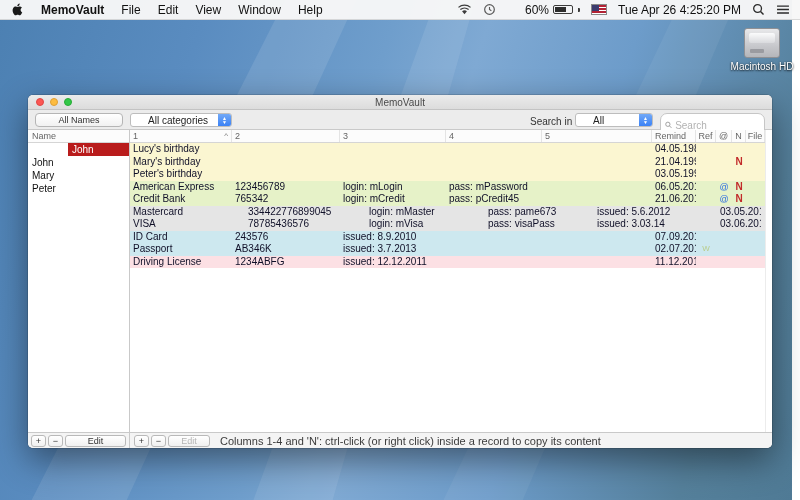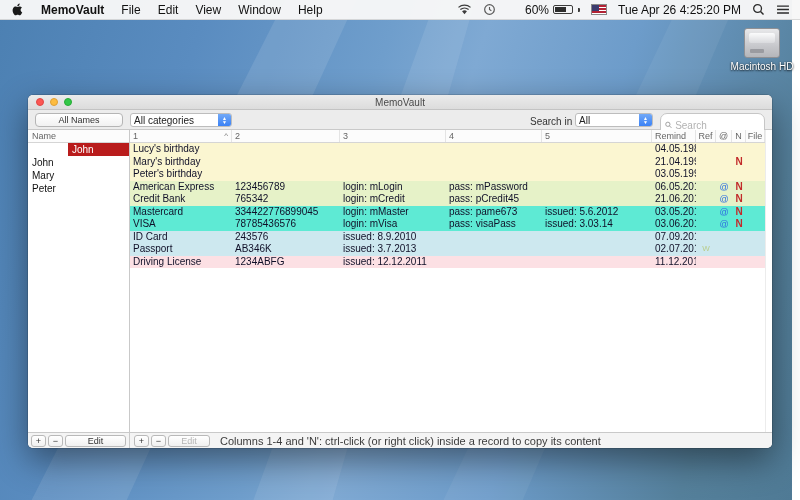--- a/index.html
+++ b/index.html
@@ -54,21 +54,21 @@
   .grn { background:#33c748; border:0.5px solid #27aa35; }
   .wtitle { position:absolute; left:0; right:0; text-align:center; font-size:10px; color:#4a4a4a; }
 
   #toolbar { height:20px; flex:0 0 20px; background:#ececec; border-bottom:1px solid #c9c9c9;
     position:relative; font-size:10px; color:#333; }
   .btn-allnames { position:absolute; left:7px; top:3px; width:88px; height:14px;
     background:linear-gradient(#fff,#f1f1f1); border:1px solid #b5b5b5; border-radius:4px;
     font-size:9px; color:#333; display:flex; align-items:center; justify-content:center; }
   .popup { position:absolute; top:3px; height:14px; background:#fff; border:1px solid #bdbdbd;
     border-radius:3px; display:flex; align-items:center; }
-  .popup .ptext { flex:1; padding-left:3px; font-size:10px; color:#222; }
+  .popup .ptext { flex:1; padding-left:17px; font-size:10px; color:#222; }
   .stepper { width:13px; align-self:stretch; margin:0; border-radius:0 2px 2px 0;
     background:linear-gradient(#72a9f7,#3b82f6); display:flex; flex-direction:column;
     align-items:center; justify-content:center; color:#fff; }
   .stepper span { font-size:5px; line-height:4px; }
   .pop-cat { left:102px; width:102px; }
   .pop-searchin { left:547px; width:78px; }
   .lbl-searchin { position:absolute; left:502px; top:6px; font-size:10px; color:#333; }
   .searchbox { position:absolute; left:632px; top:3px; width:105px; height:14px;
     background:#fff; border:1px solid #c6c6c6; border-radius:7px;
     display:flex; align-items:center; padding:11px 4px; gap:3px; }
@@ -94,21 +94,21 @@
   .th .sort { position:absolute; right:3px; top:0; color:#777; font-size:8px; }
   #tbody { flex:1; position:relative; overflow:hidden; }
   .tr { height:12.5px; }
   .td { font-size:10px; line-height:12.5px; padding-left:3px; color:#101028;
     white-space:nowrap; overflow:hidden; }
   .td.at { color:#2f6fe0; text-align:center; padding-left:0; font-size:9px; }
   .td.nn { color:#c22a2a; font-weight:bold; text-align:center; padding-left:0; font-size:10px; }
   .td.refmark { color:#b9cc8a; text-align:center; padding-left:0; font-size:8px; }
   .rc-yellow { background:#fbf6d1; }
   .rc-green  { background:#e6f2c8; }
-  .rc-blue   { background:#5eead4; }
+  .rc-blue   { background:#e5e5e5;gap:13px; }
   .rc-cyan   { background:#cde8ef; }
   .rc-pink   { background:#fce0e4; }
   .scroll-gutter { position:absolute; top:0; right:0; bottom:0; width:7px;
     background:#fff; border-left:1px solid #ececec; }
 
   
   #footer { height:16px; flex:0 0 16px; border-top:1px solid #c9c9c9; background:#f4f4f4;
     display:flex; align-items:center; }
   .foot-side { width:102px; flex:0 0 102px; border-right:1px solid #c9c9c9;
     display:flex; align-items:center; gap:2px; padding:0 3px; height:100%; }

